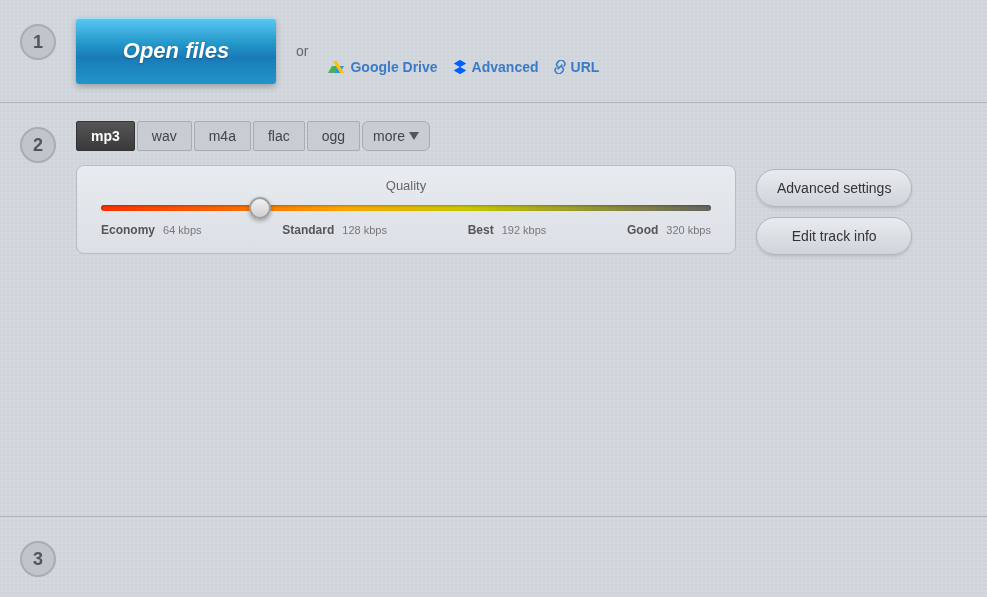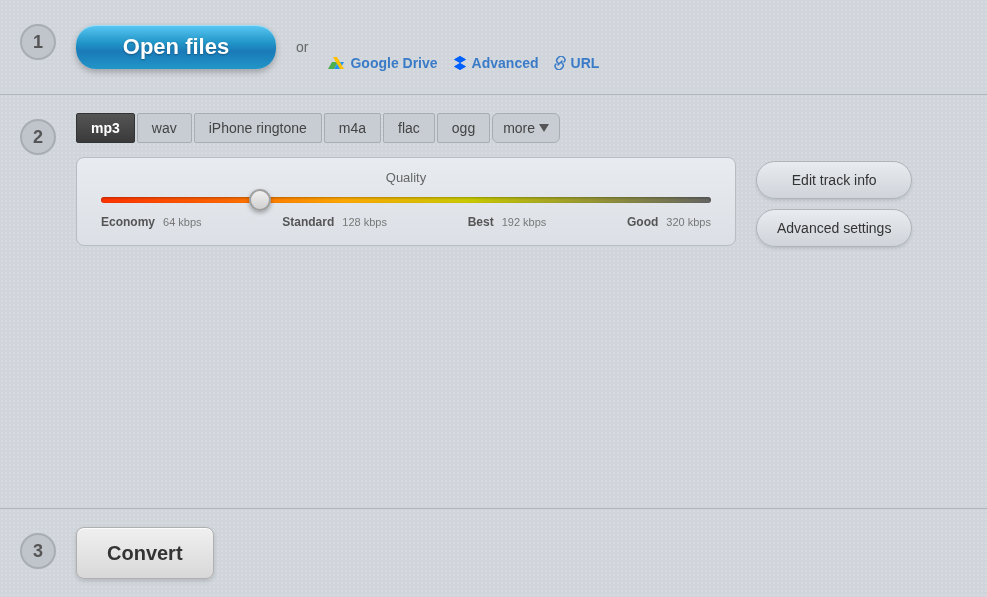--- a/index.html
+++ b/index.html
@@ -55,29 +55,30 @@
       flex-shrink: 0;
       align-self: flex-start;
       margin-top: 6px;
     }
 
     
     .open-files-btn {
       background: linear-gradient(to bottom, #5bc8f5 0%, #2196c8 40%, #1a7ab8 60%, #2196c8 100%);
       color: white;
       border: none;
-      border-radius: 20px;
+      border-radius: 3px;
       padding: 0 30px;
-      height: 44px;
+      height: 66px;
       font-size: 22px;
       font-weight: bold;
       cursor: pointer;
       min-width: 200px;
       text-shadow: 0 1px 2px rgba(0,0,0,0.3);
       box-shadow: 0 3px 6px rgba(0,0,0,0.25), inset 0 1px 0 rgba(255,255,255,0.4);
+      font-style: italic;
     }
 
     .or-text {
       color: #666;
       font-size: 14px;
     }
 
     .cloud-links {
       display: flex;
       align-items: center;
@@ -290,21 +291,20 @@
   </div>
 </div>
 
 <div class="section section-2">
   <div class="step-circle">2</div>
   <div class="section-2-content">
 
     <div class="format-tabs">
       <button class="format-tab active">mp3</button>
       <button class="format-tab">wav</button>
-      <button class="format-tab">iPhone ringtone</button>
       <button class="format-tab">m4a</button>
       <button class="format-tab">flac</button>
       <button class="format-tab">ogg</button>
       <button class="format-tab-more">
         <span>more</span>
         <svg width="10" height="8" viewBox="0 0 10 8">
           <polygon points="0,0 10,0 5,8" fill="#555"></polygon>
         </svg>
       </button>
     </div>
@@ -331,23 +331,22 @@
             <span class="mark-value">192 kbps</span>
           </div>
           <div class="slider-mark">
             <span class="mark-label">Good</span>
             <span class="mark-value">320 kbps</span>
           </div>
         </div>
       </div>
 
       <div class="right-buttons">
+        <button class="settings-btn">Advanced settings</button>
         <button class="settings-btn">Edit track info</button>
-        <button class="settings-btn">Advanced settings</button>
       </div>
     </div>
   </div>
 </div>
 
 <div class="section section-3">
   <div class="step-circle">3</div>
-  <button class="convert-btn">Convert</button>
 </div>
 
 </body></html>

